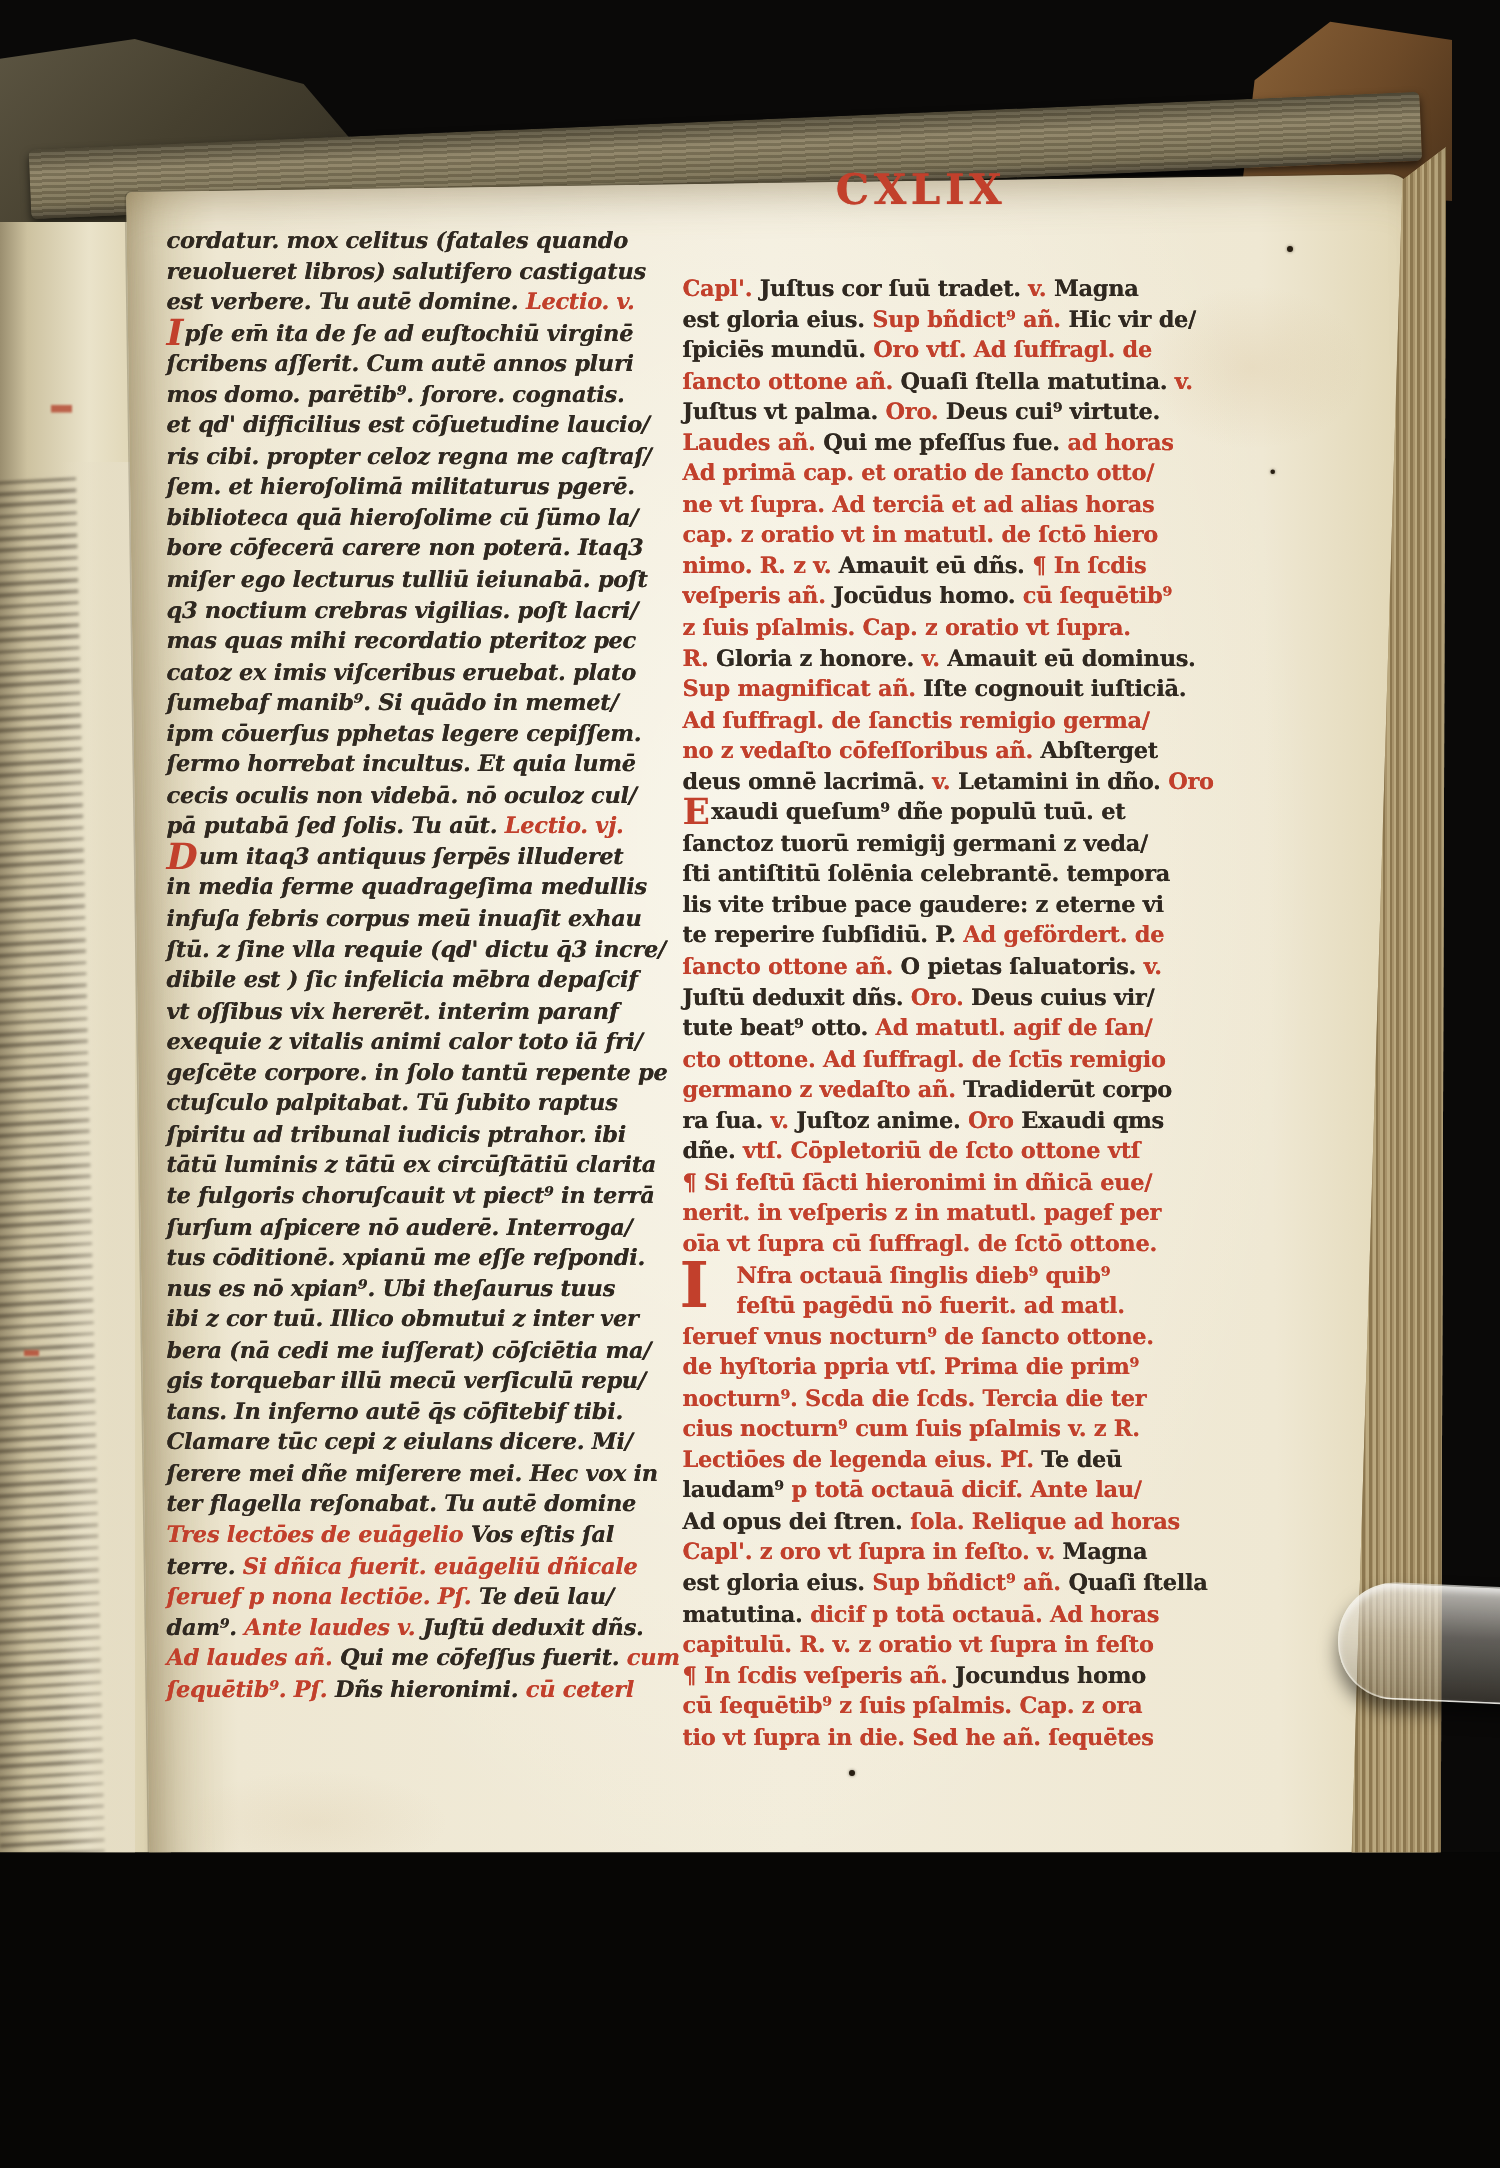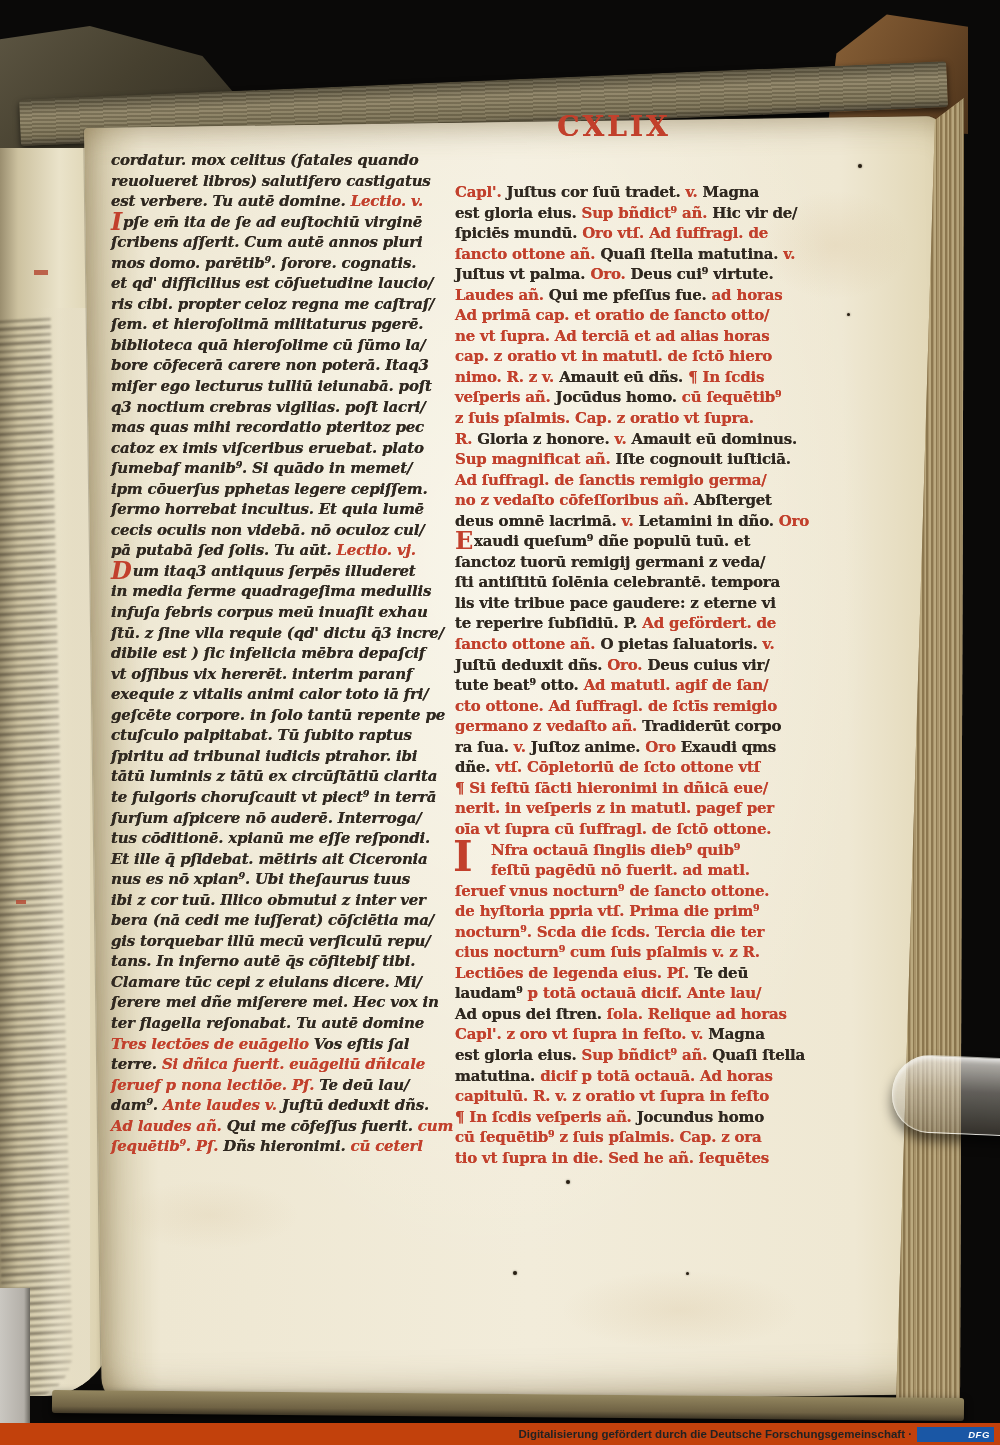--- a/index.html
+++ b/index.html
@@ -1,16 +1,16 @@
 <!DOCTYPE html>
 <html><head>
 <meta charset="utf-8">
 <style>
   html,body{margin:0;padding:0;background:#070605;}
-  .scene{position:relative;width:1000px;height:1445px;overflow:hidden;background:#0a0908;
+  .scene{position:relative;width:1000px;height:1235px;overflow:hidden;background:#0a0908;
          font-family:"DejaVu Serif",serif;}
   
   .cover-tl{position:absolute;left:-12px;top:26px;width:268px;height:150px;
     background:linear-gradient(135deg,#5d5643 0%,#46402f 45%,#2e2a20 100%);
     clip-path:polygon(0 10%,38% 0,80% 20%,100% 62%,100% 100%,0 100%);}
   .cover-tr{position:absolute;left:828px;top:12px;width:140px;height:122px;
     background:linear-gradient(120deg,#8a6238 0%,#6d4a28 55%,#4c331b 100%);
     clip-path:polygon(6% 34%,42% 2%,100% 12%,100% 100%,0 92%);}
   .top-edge{position:absolute;left:20px;top:100px;width:928px;height:46px;
     transform:rotate(-2.4deg);transform-origin:0 50%;
@@ -139,21 +139,20 @@
         <div class="tline"><span class="ink-k">dibile est ) ſic infelicia mēbra depaſcif</span></div>
         <div class="tline"><span class="ink-k">vt oſſibus vix hererēt. interim paranf</span></div>
         <div class="tline"><span class="ink-k">exequie z vitalis animi calor toto iā fri/</span></div>
         <div class="tline"><span class="ink-k">geſcēte corpore. in ſolo tantū repente pe</span></div>
         <div class="tline"><span class="ink-k">ctuſculo palpitabat. Tū ſubito raptus</span></div>
         <div class="tline"><span class="ink-k">ſpiritu ad tribunal iudicis ptrahor. ibi</span></div>
         <div class="tline"><span class="ink-k">tātū luminis z tātū ex circūſtātiū clarita</span></div>
         <div class="tline"><span class="ink-k">te fulgoris choruſcauit vt piect⁹ in terrā</span></div>
         <div class="tline"><span class="ink-k">ſurſum aſpicere nō auderē. Interroga/</span></div>
         <div class="tline"><span class="ink-k">tus cōditionē. xpianū me eſſe reſpondi.</span></div>
-        <div class="tline"><span class="ink-k">Et ille q̄ pſidebat. mētiris ait Ciceronia</span></div>
         <div class="tline"><span class="ink-k">nus es nō xpian⁹. Ubi theſaurus tuus</span></div>
         <div class="tline"><span class="ink-k">ibi z cor tuū. Illico obmutui z inter ver</span></div>
         <div class="tline"><span class="ink-k">bera (nā cedi me iuſſerat) cōſciētia ma/</span></div>
         <div class="tline"><span class="ink-k">gis torquebar illū mecū verſiculū repu/</span></div>
         <div class="tline"><span class="ink-k">tans. In inferno autē q̄s cōfitebif tibi.</span></div>
         <div class="tline"><span class="ink-k">Clamare tūc cepi z eiulans dicere. Mi/</span></div>
         <div class="tline"><span class="ink-k">ſerere mei dñe miſerere mei. Hec vox in</span></div>
         <div class="tline"><span class="ink-k">ter flagella reſonabat. Tu autē domine</span></div>
         <div class="tline"><span class="ink-r">Tres lectōes de euāgelio </span><span class="ink-k">Vos eſtis ſal</span></div>
         <div class="tline"><span class="ink-k">terre. </span><span class="ink-r">Si dñica fuerit. euāgeliū dñicale</span></div>

